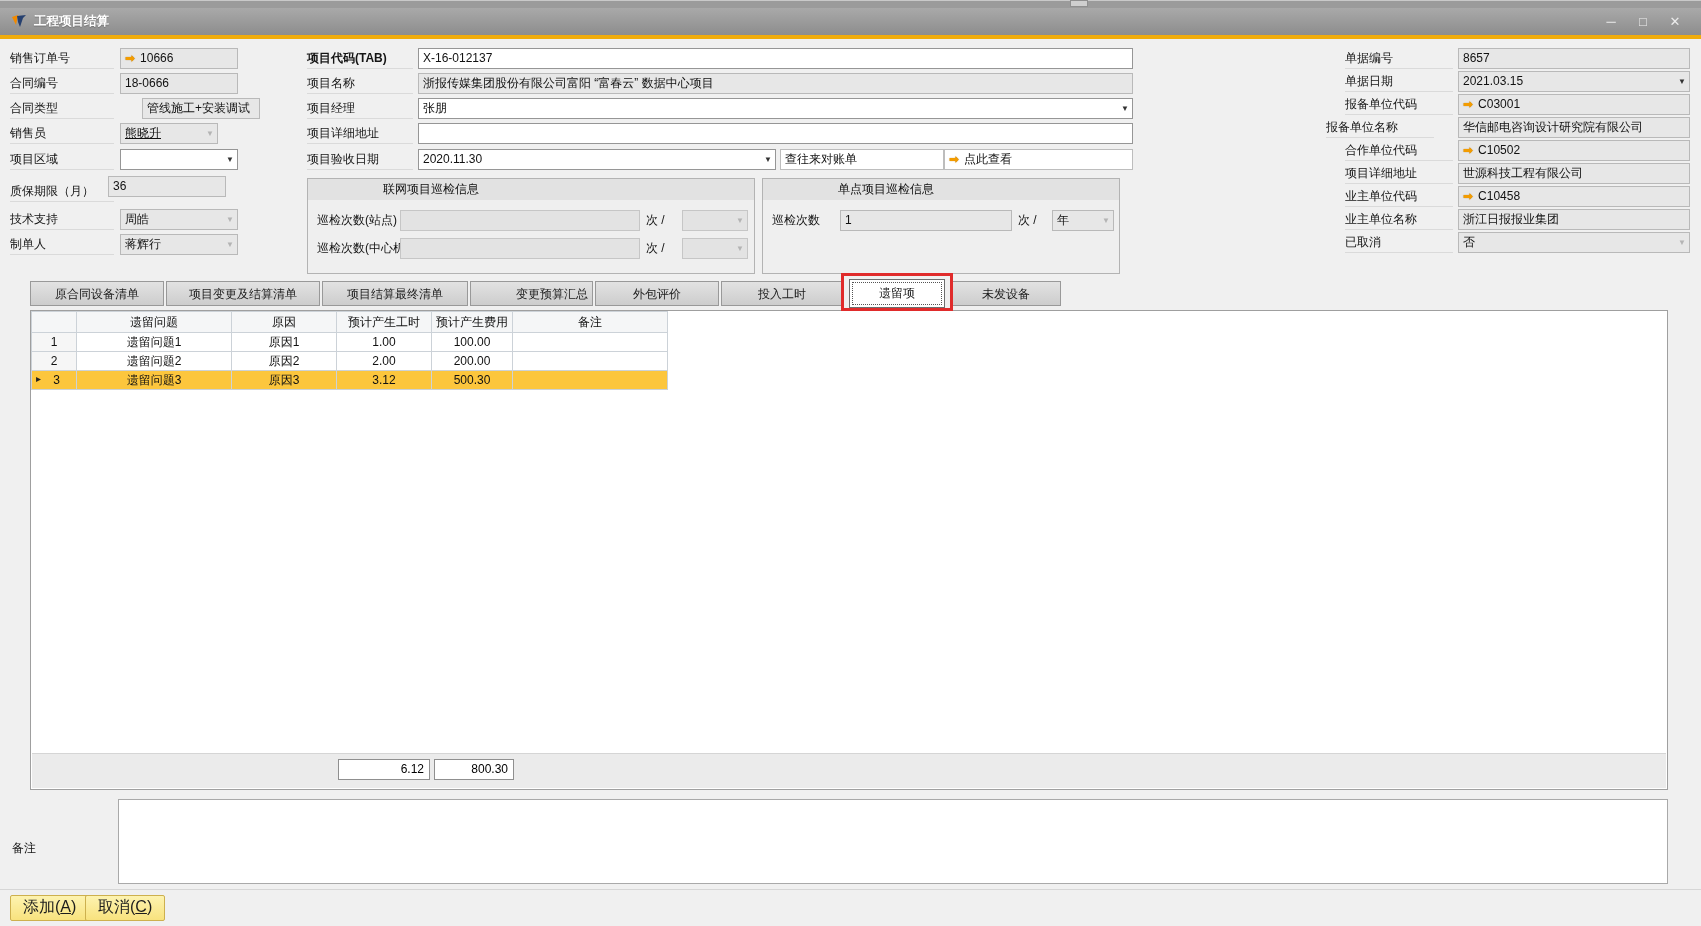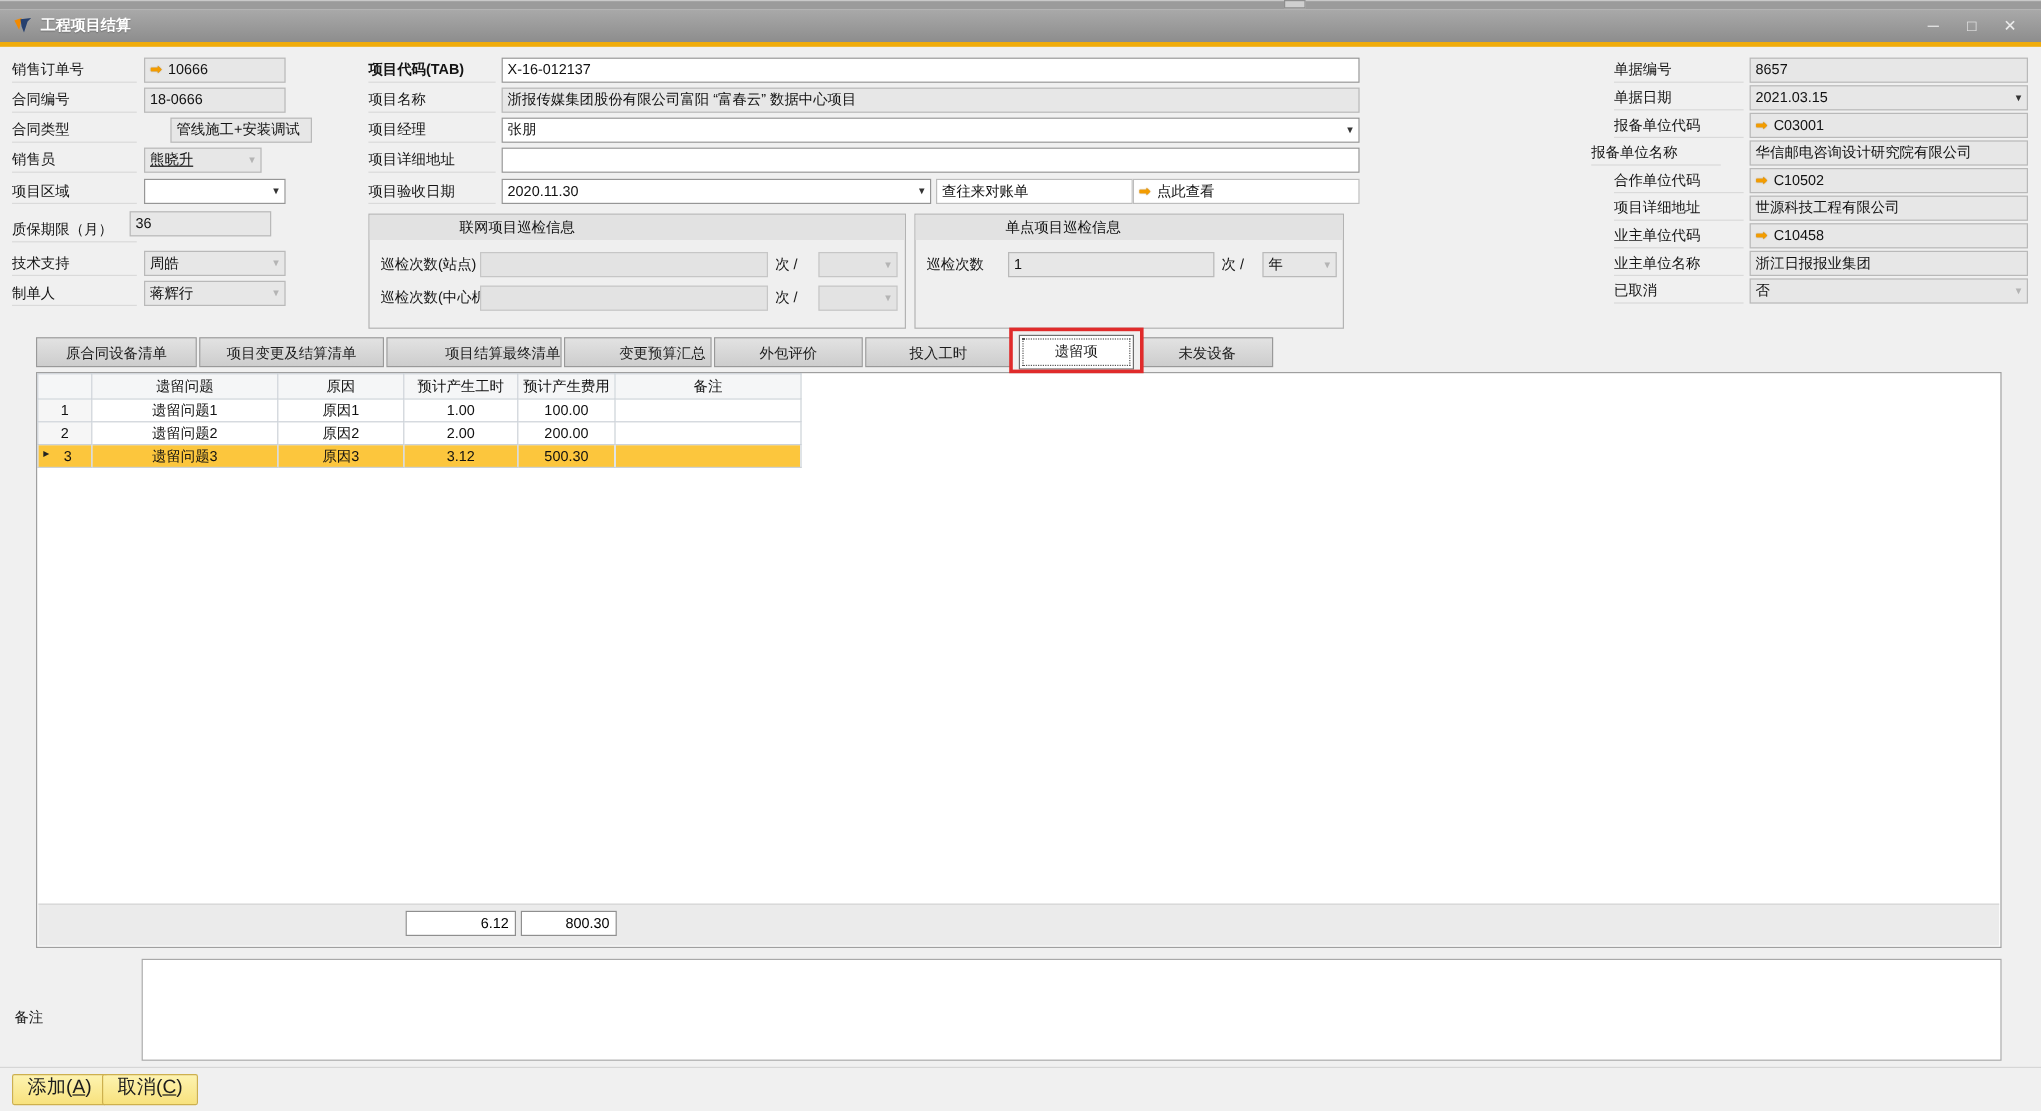--- a/index.html
+++ b/index.html
@@ -157,21 +157,21 @@
 <div class="fld gray" style="left:1458px;top:186px;width:232px;"><span class="larr">➡</span><span>C10458</span></div>
 
 <span class="lab" style="left:1345px;top:209px;width:108px;">业主单位名称</span>
 <div class="fld gray" style="left:1458px;top:209px;width:232px;"><span>浙江日报报业集团</span></div>
 
 <span class="lab" style="left:1345px;top:232px;width:108px;">已取消</span>
 <div class="fld gray" style="left:1458px;top:232px;width:232px;"><span>否</span><span class="dda faint">▼</span></div>
 
 <div class="tab" style="left:30px;width:134px;">原合同设备清单</div>
 <div class="tab" style="left:166px;width:154px;">项目变更及结算清单</div>
-<div class="tab" style="left:322px;width:146px;text-align:right;">项目结算最终清单</div>
+<div class="tab" style="left:322px;width:146px;">项目结算最终清单</div>
 <div class="tab" style="left:470px;width:123px;padding-left:41px;">变更预算汇总</div>
 <div class="tab" style="left:595px;width:124px;">外包评价</div>
 <div class="tab" style="left:721px;width:122px;">投入工时</div>
 <div class="tab active" style="left:849px;width:96px;">遗留项</div>
 <div class="tab" style="left:951px;width:110px;">未发设备</div>
 <div class="abs redbox"></div>
 
 <div class="abs gridpanel">
   <table class="grid">
     <colgroup>

